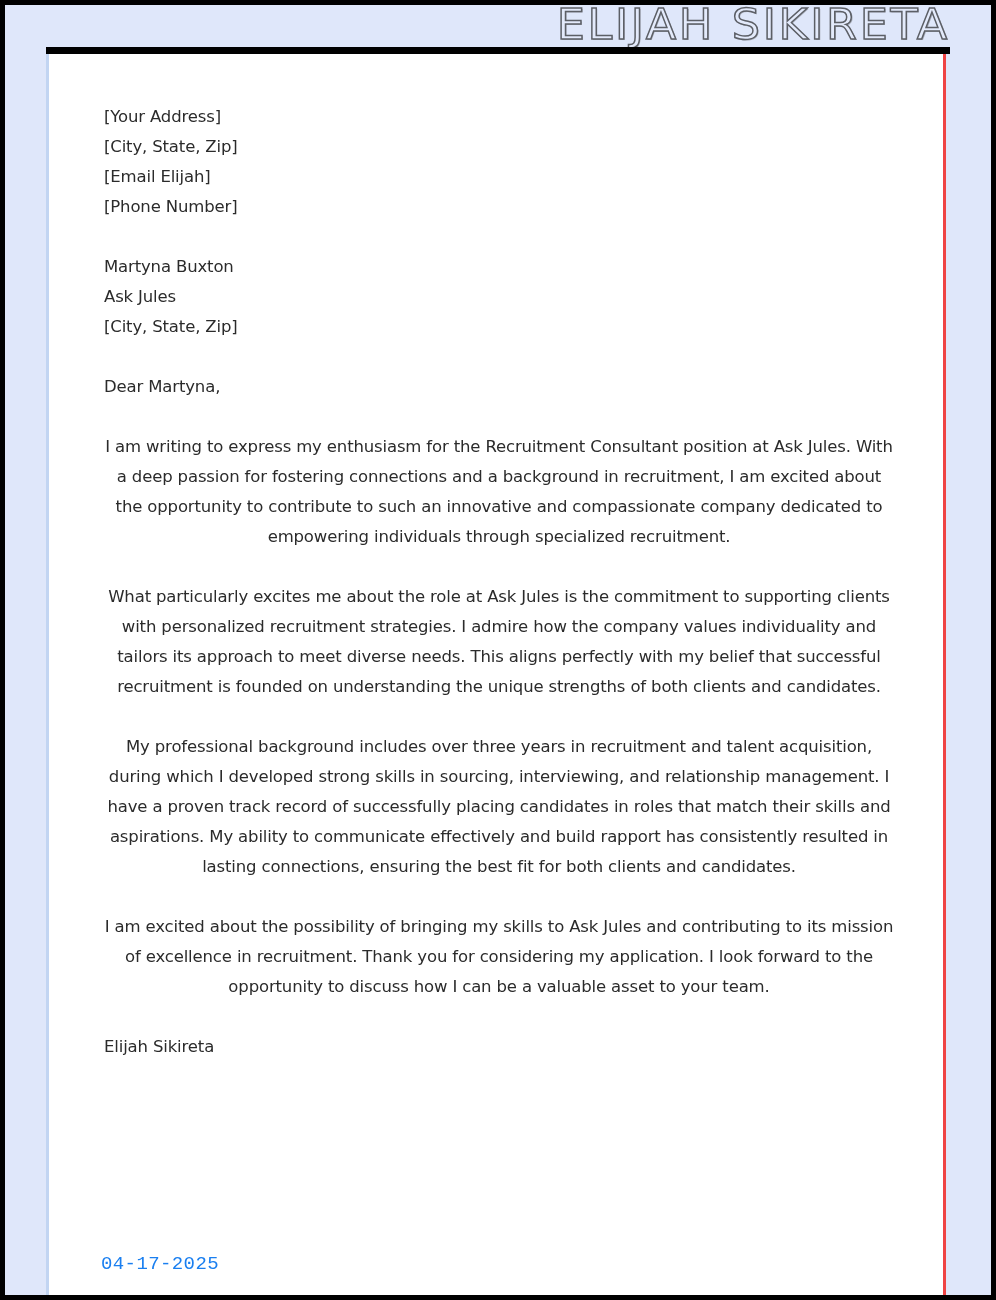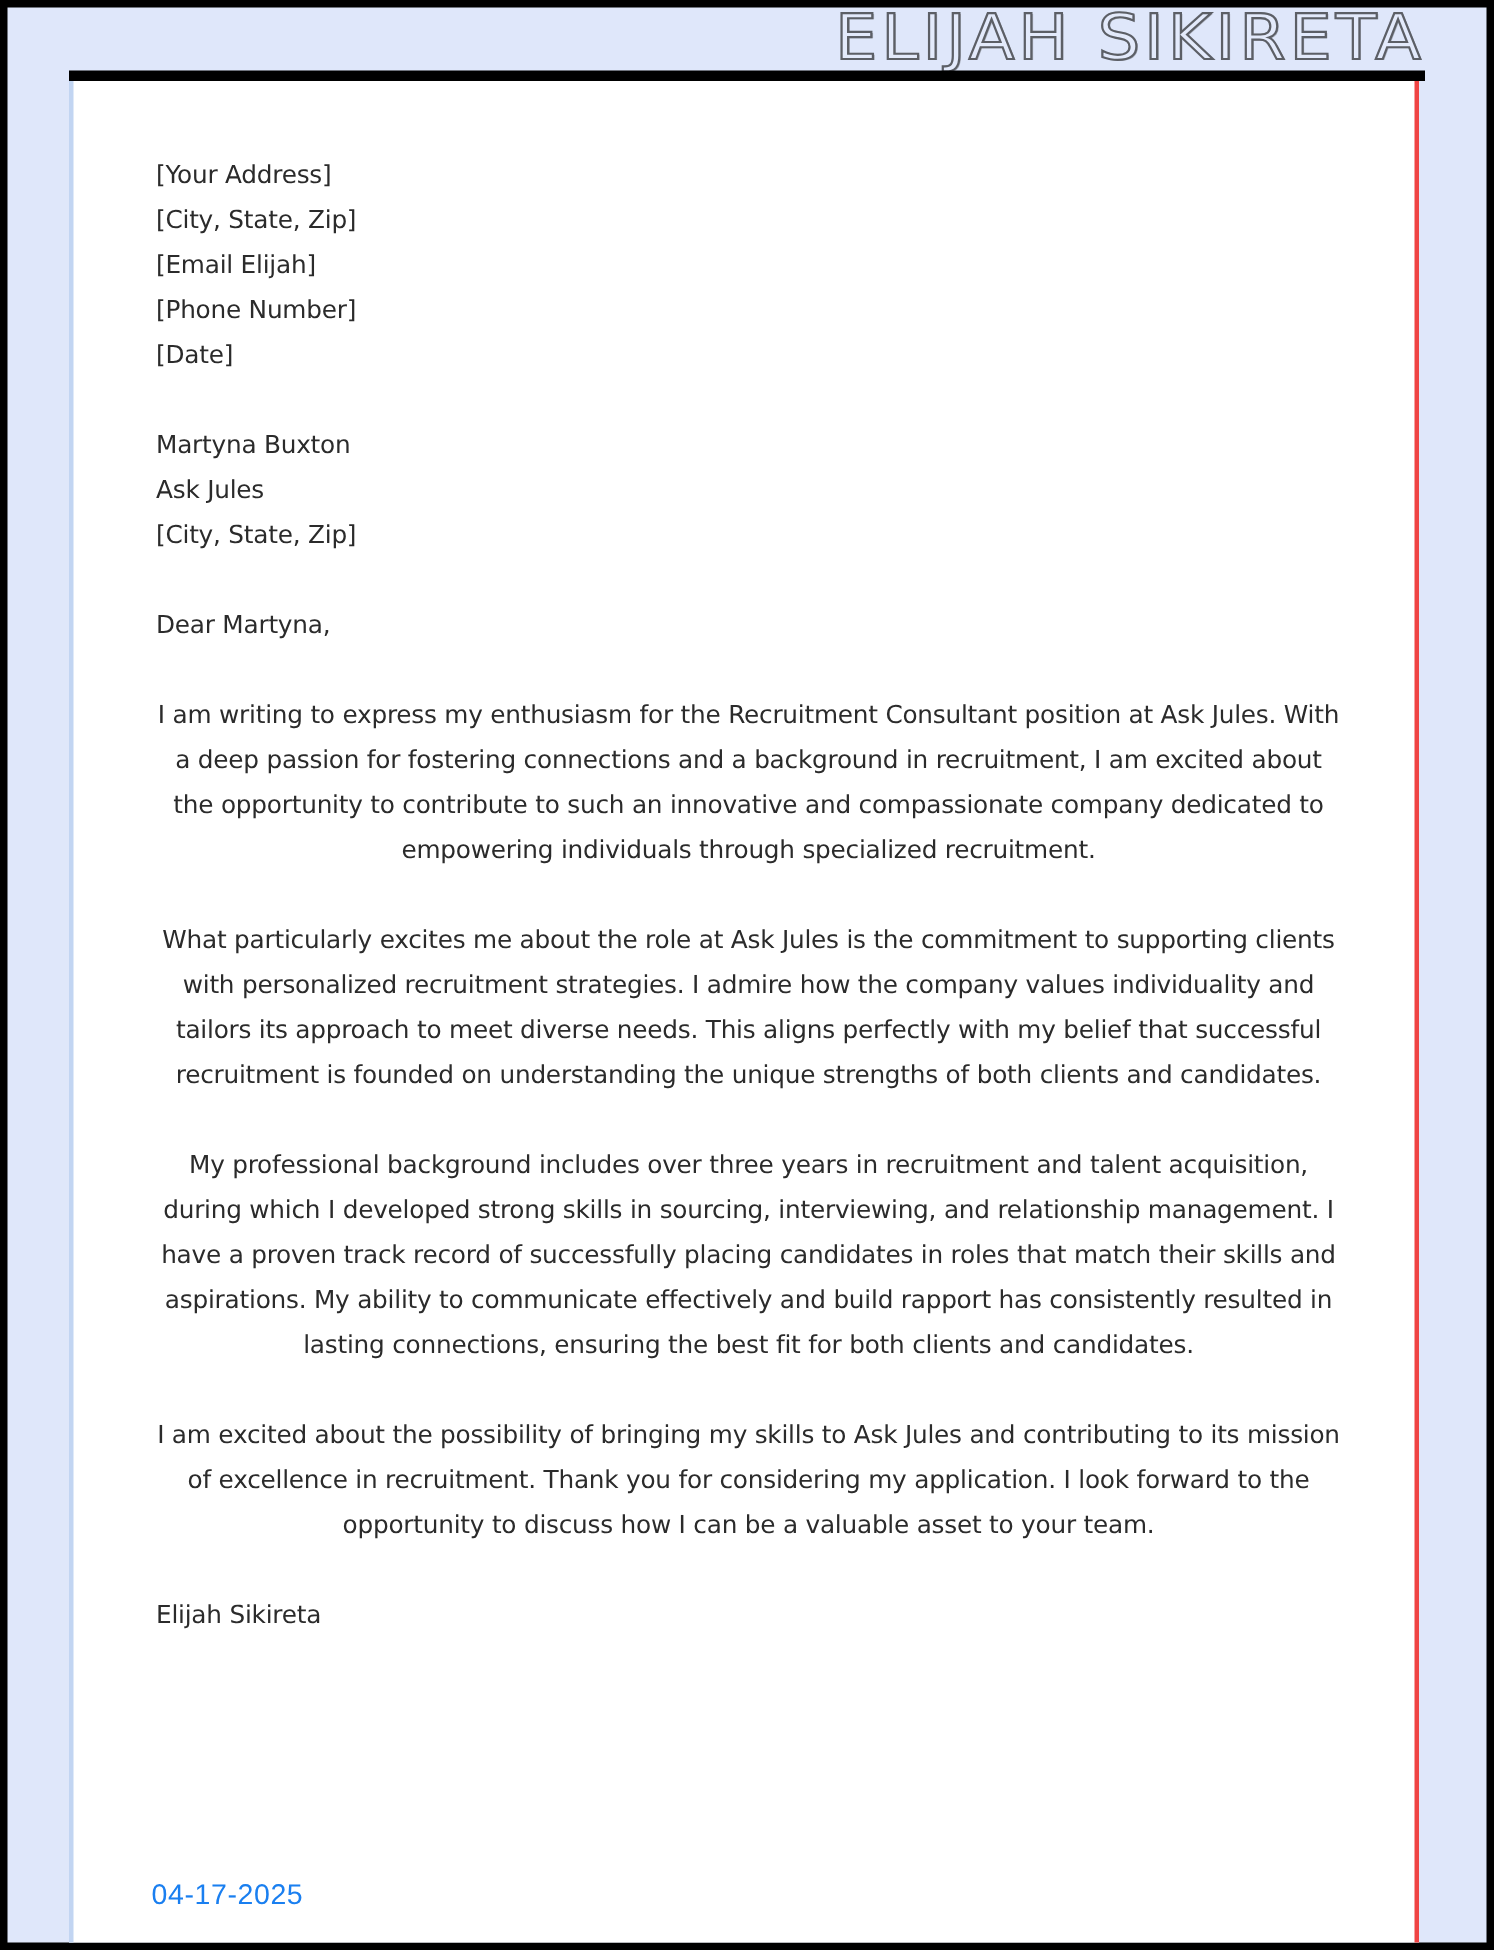--- a/index.html
+++ b/index.html
@@ -112,21 +112,21 @@
     font-size: 18px;
     line-height: 16px;
     color: #737373;
     letter-spacing: -0.1px;
   }
 
   .doc-date {
     position: absolute;
     left: 96px;
     top: 1247px;
-    font-family: Liberation Sans, sans-serif;
+    font-family: Liberation Mono, monospace;
     font-size: 19px;
     line-height: 24px;
     color: #1a7ff0;
     letter-spacing: 0.4px;
     white-space: nowrap;
   }
 </style>
 </head>
 <body>
 
@@ -138,21 +138,20 @@
   <div class="title-rule"></div>
 
   <div class="sheet">
     <div class="sheet-inner">
 
       <div class="block">
         <div class="text-line">[Your Address]</div>
         <div class="text-line">[City, State, Zip]</div>
         <div class="text-line">[Email Elijah]</div>
         <div class="text-line">[Phone Number]</div>
-        <div class="text-line">[Date]</div>
       </div>
 
       <div class="block">
         <div class="text-line">Martyna Buxton</div>
         <div class="text-line">Ask Jules</div>
         <div class="text-line">[City, State, Zip]</div>
       </div>
 
       <div class="block">
         <div class="text-line">Dear Martyna,</div>

